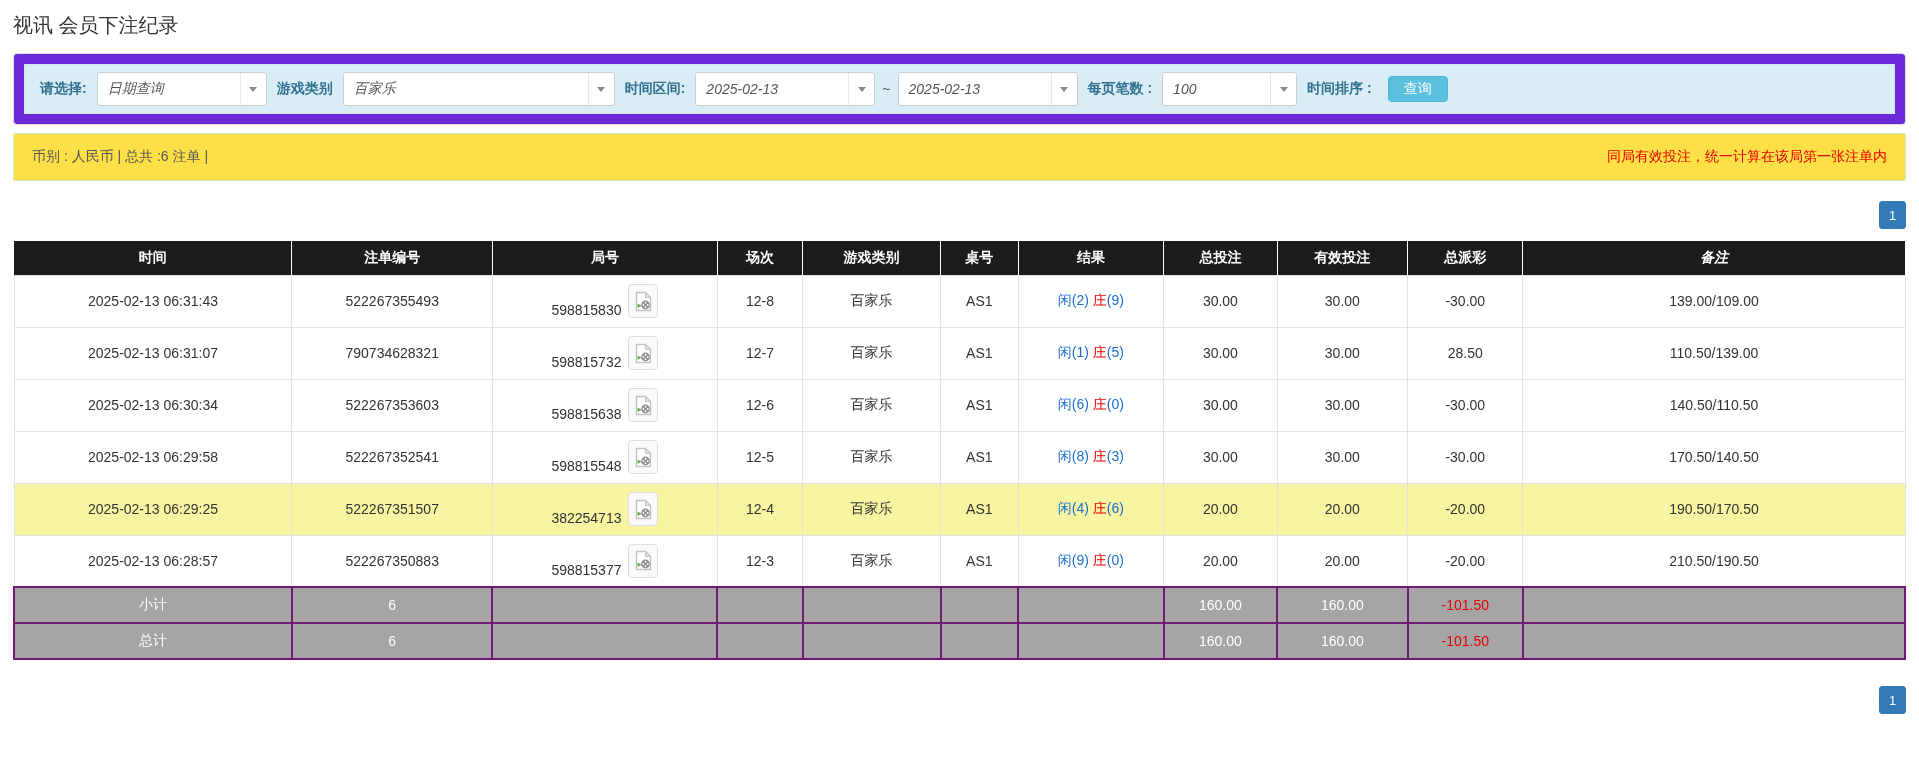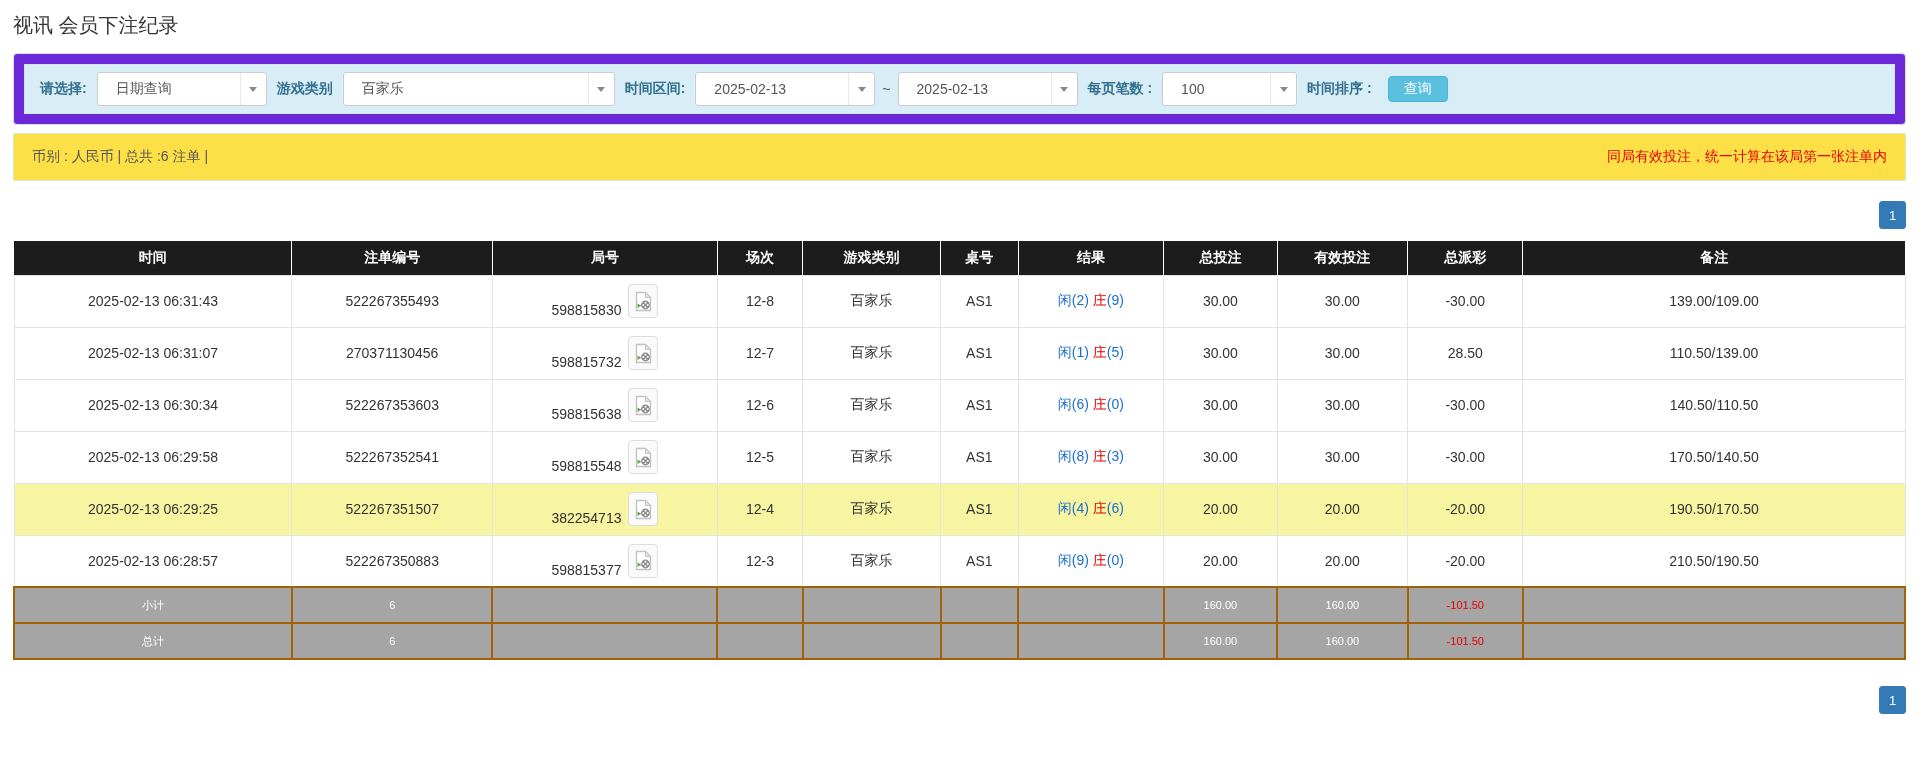--- a/index.html
+++ b/index.html
@@ -30,21 +30,21 @@
   .flt-label {
     color:#31708f; font-weight:700; font-size:14px;
     white-space:nowrap; margin:0 5px;
   }
   .tilde { color:#555; margin:0 2px; }
   .sel {
     background:#fff; border:1px solid #ccc; border-radius:3px;
     height:34px; display:flex; align-items:center;
     font-size:14px; color:#555; cursor:pointer;
   }
-  .sel .txt { padding:0 18px; flex:1; white-space:nowrap; overflow:hidden; }
+  .sel .txt { padding:0 10px; flex:1; white-space:nowrap; overflow:hidden;font-style:italic; }
   .sel .car {
     width:26px; align-self:stretch; flex:0 0 26px;
     display:flex; align-items:center; justify-content:center;
     border-left:1px solid #e8e8e8;
   }
   .car i {
     width:0; height:0; display:block;
     border-left:4px solid transparent; border-right:4px solid transparent;
     border-top:5px solid #888;
   }
@@ -81,39 +81,39 @@
 
   
   table.bets {
     width:100%; border-collapse:collapse; table-layout:fixed;
   }
   table.bets thead th {
     background:#1c1c1c; color:#fff; font-weight:700; font-size:14px;
     height:34px; text-align:center;
     border-right:1px solid #fff;
   }
-  table.bets thead th:last-child { border-right:none; }
+  table.bets thead th:last-child { border-right:none;font-style:italic; }
   table.bets tbody td {
     height:52px; text-align:center; background:#fff; color:#333;
     border:1px solid #e3e3e3; font-size:14px;
   }
   table.bets tbody tr.hl td { background:#f7f5a1; }
   .round-flex { display:flex; align-items:flex-end; justify-content:center; gap:7px; }
   .video-btn {
     width:30px; height:34px; padding:0;
     border:1px solid #ddd; border-radius:4px; background:#fafafa;
     display:inline-flex; align-items:center; justify-content:center; cursor:pointer;
   }
   .amt-blue { color:#1b6ed2; }
   .neg { color:#e60000; }
   .res-p { color:#1b6ed2; }
   .res-b { color:#e60000; }
   table.bets tbody tr.sum td {
     background:#a5a5a5; color:#fff; height:36px;
-    border:2px solid #a16207; font-size:11px;
+    border:2px solid #701a75; font-size:14px;
   }
   table.bets tbody tr.sum td.neg { color:#e60000; }
 </style>
 </head>
 <body>
 
 <div class="wrap">
 
   <h1 class="page-title">视讯 会员下注纪录</h1>
 
@@ -227,21 +227,21 @@
           <td>百家乐</td>
           <td>AS1</td>
           <td><span class="res-p">闲(2)</span> <span class="res-b">庄</span><span class="res-p">(9)</span></td>
           <td class="amt-blue">30.00</td>
           <td>30.00</td>
           <td class="neg">-30.00</td>
           <td>139.00/109.00</td>
         </tr>
         <tr>
           <td>2025-02-13 06:31:07</td>
-          <td>270371130456</td>
+          <td>790734628321</td>
           <td>
             <span class="round-flex">
               <span>598815732</span>
               <button class="video-btn">
                 <svg width="17" height="21" viewBox="0 0 17 21">
                   <path d="M1.5 1.5 h9 l5 5 v13 h-14 z" fill="#fff" stroke="#c2c2c2" stroke-width="1.4"></path>
                   <path d="M10.5 1.5 v5 h5 z" fill="#e2e2e2" stroke="#c2c2c2" stroke-width="1"></path>
                   <circle cx="10.5" cy="14" r="4.4" fill="#8b8b8b"></circle>
                   <circle cx="10.5" cy="11.8" r="1" fill="#fff"></circle>
                   <circle cx="10.5" cy="16.2" r="1" fill="#fff"></circle>

